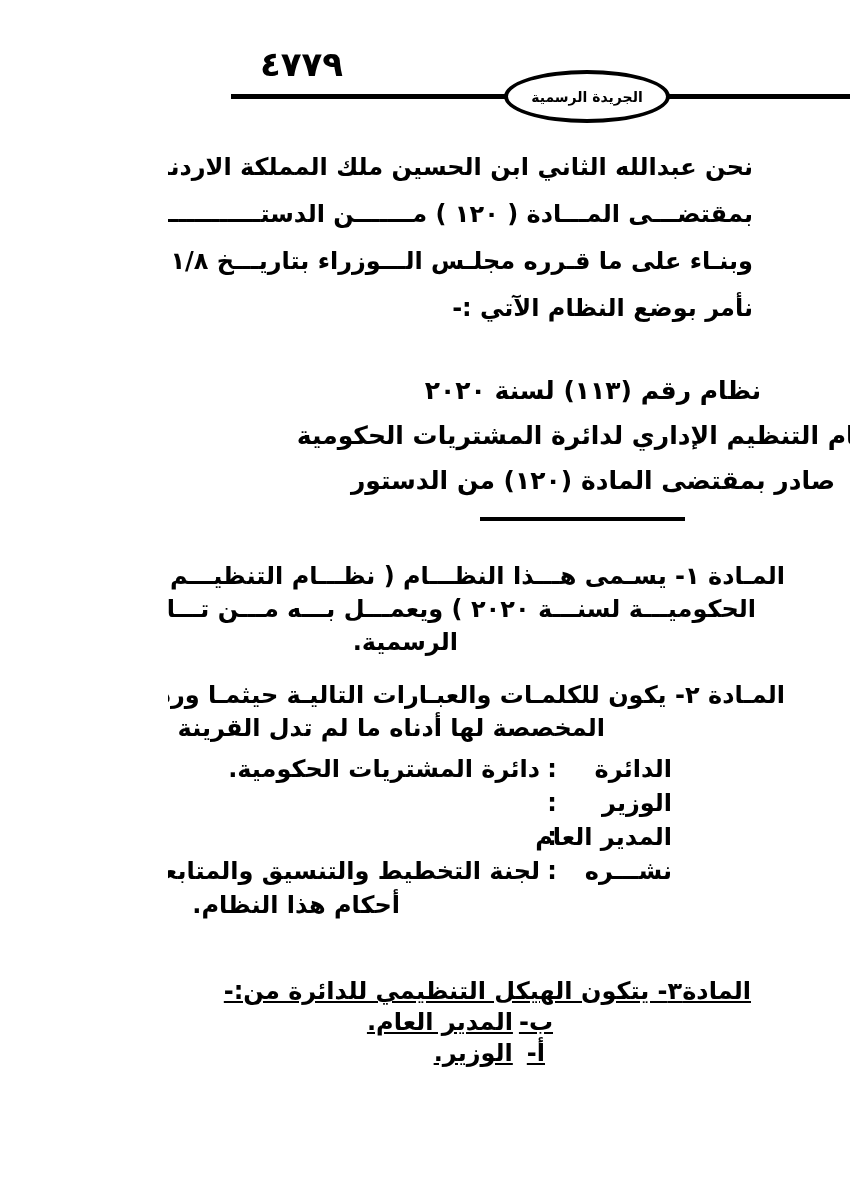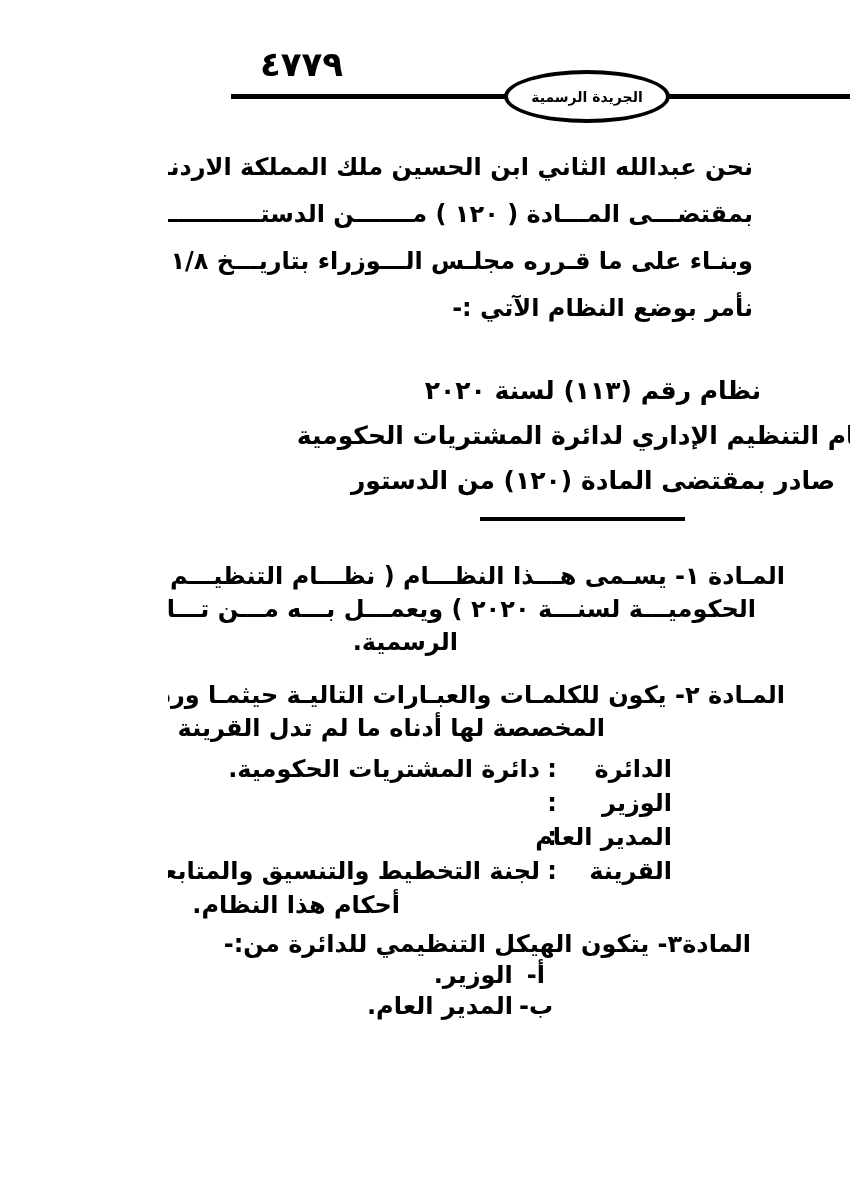--- a/index.html
+++ b/index.html
@@ -146,21 +146,21 @@
     text-align: justify;
     text-align-last: justify;
     white-space: nowrap;
   }
   .def-text .wrap2 {
     text-align: right;
     margin-right: 140px;
     white-space: nowrap;
   }
   
-  #article3 { top: 929px; }
+  #article3 { top: 976px; text-decoration: underline; }
   #article3 .heading {
     line-height: 31px;
     text-align: right;
     margin-right: 34px;
     white-space: nowrap;
   }
   #article3 .item {
     line-height: 31px;
     text-align: right;
     white-space: nowrap;
@@ -214,32 +214,32 @@
     </div>
     <div class="def-row">
       <div class="def-term">الوزير</div>
       <div class="def-colon">:</div>
     </div>
     <div class="def-row">
       <div class="def-term">المدير العام</div>
       <div class="def-colon">:</div>
     </div>
     <div class="def-row">
-      <div class="def-term">القرينة</div>
+      <div class="def-term">نشـــره</div>
       <div class="def-colon">:</div>
       <div class="def-text">
         <div class="wrap1">لجنة التخطيط والتنسيق والمتابعة المشكلة بمقتضى</div>
         <div class="wrap2">أحكام هذا النظام.</div>
       </div>
     </div>
   </div>
 
   <div class="article" id="article3">
     <div class="heading">المادة٣- يتكون الهيكل التنظيمي للدائرة من:-</div>
+    <div class="item item-b">
+      <span class="item-label">ب-</span><span class="item-text">المدير العام.</span>
+    </div>
     <div class="item item-a">
       <span class="item-label">أ-</span><span class="item-text">الوزير.</span>
     </div>
-    <div class="item item-b">
-      <span class="item-label">ب-</span><span class="item-text">المدير العام.</span>
-    </div>
   </div>
 
 </div>
 
 </body></html>

